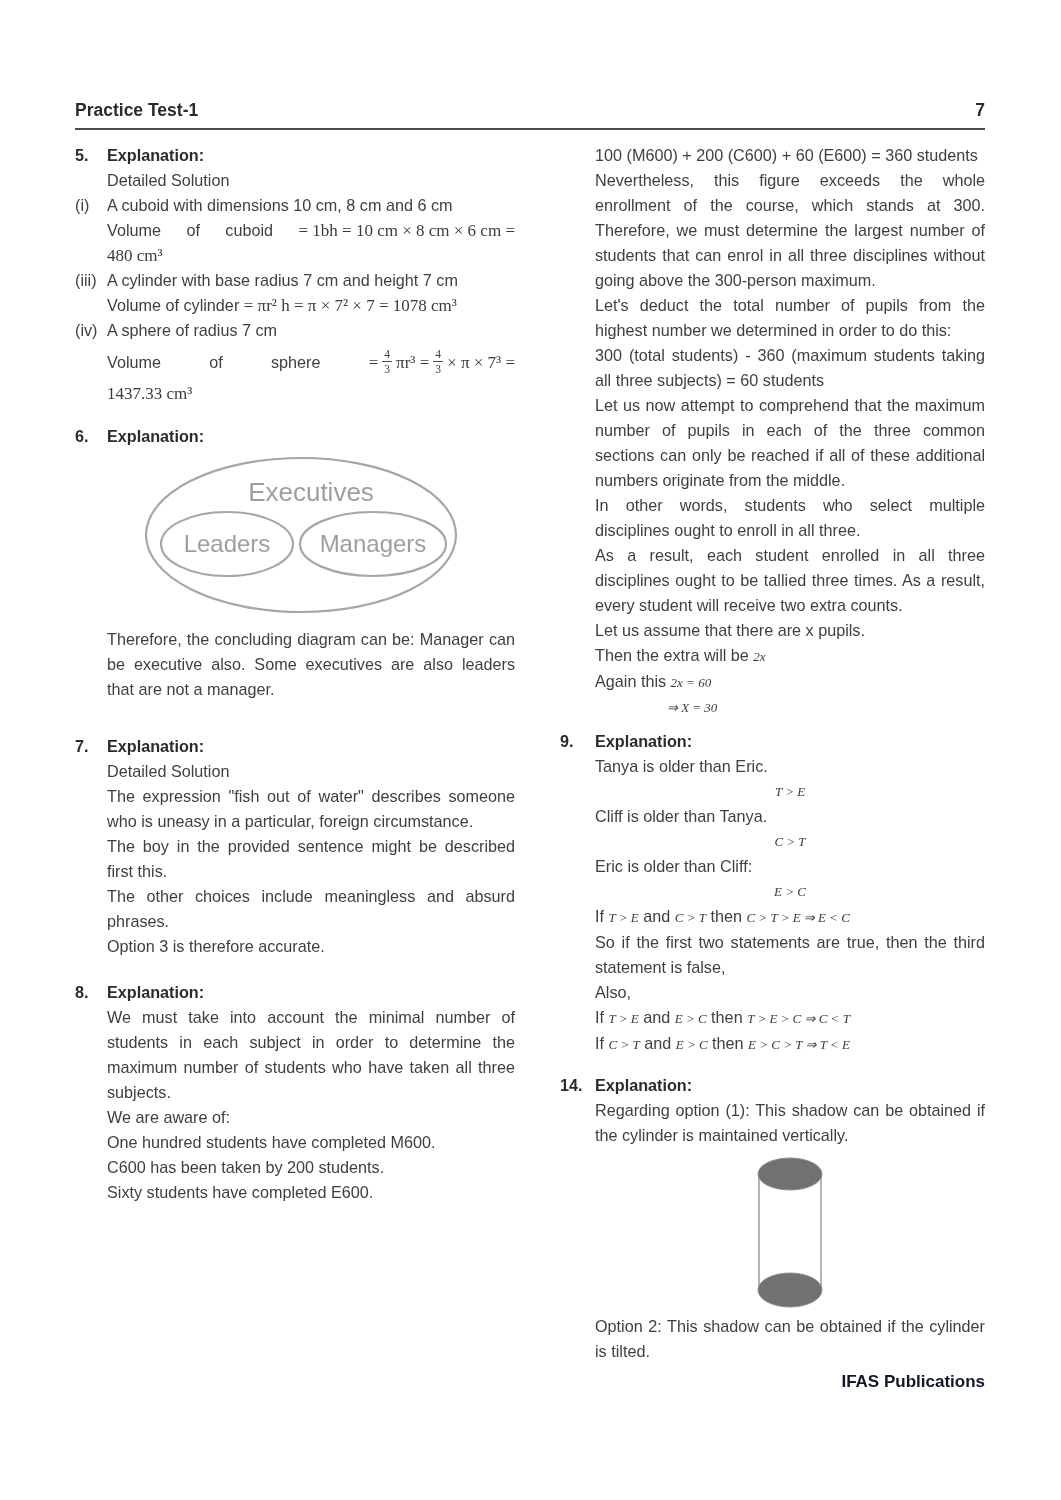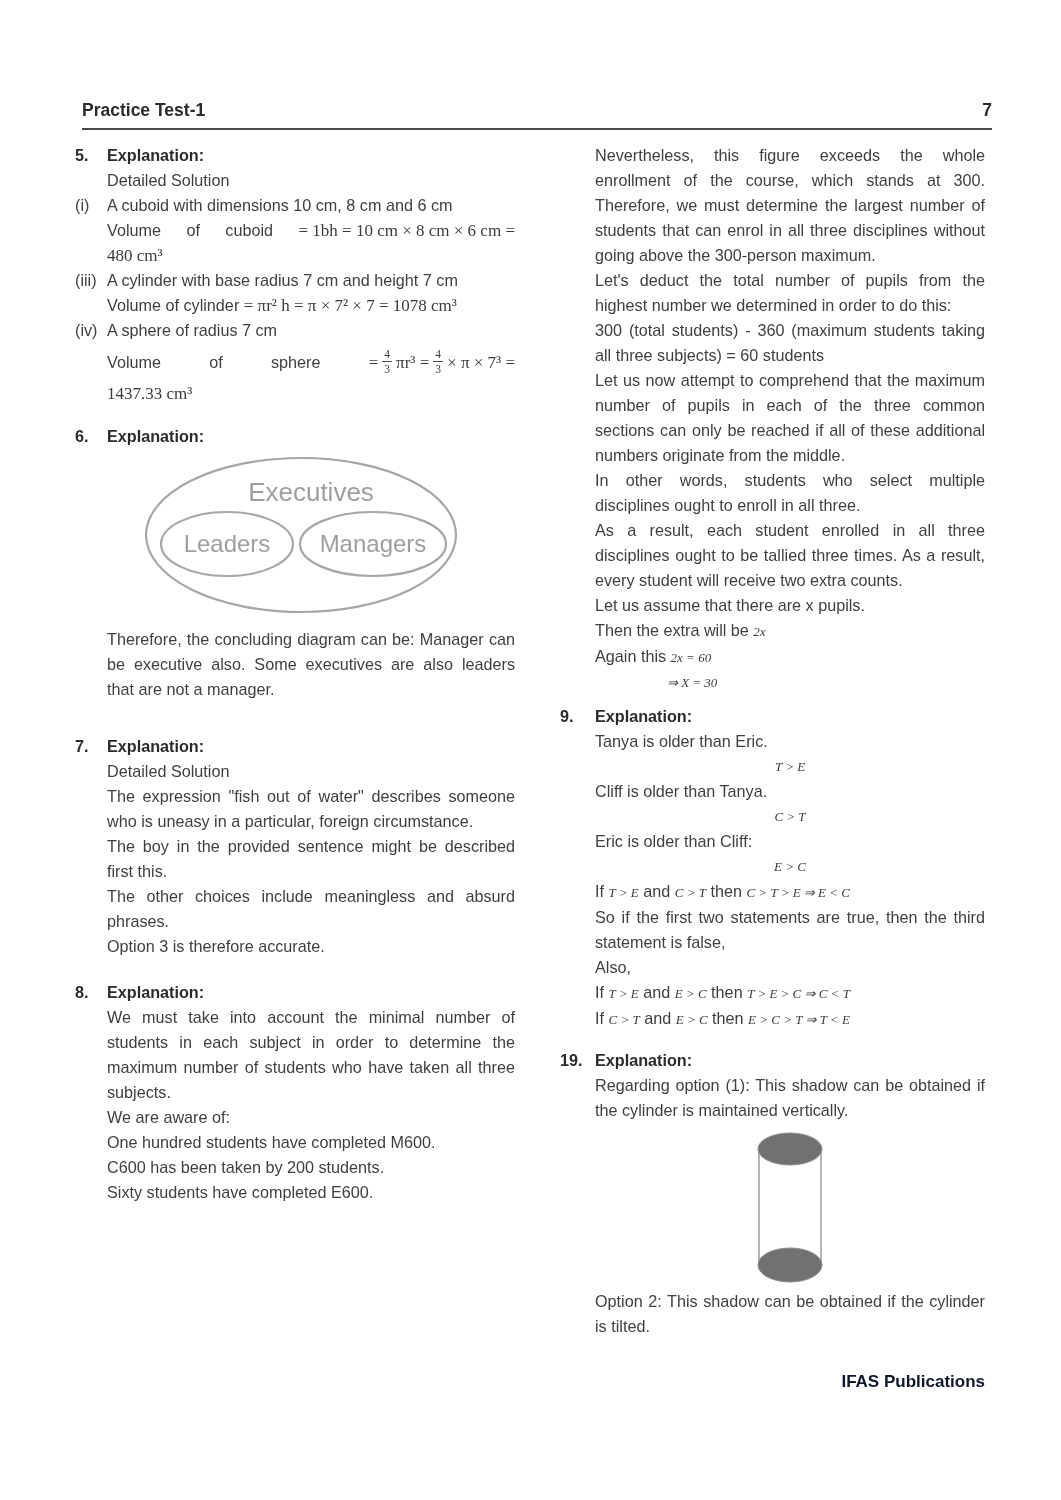--- a/index.html
+++ b/index.html
@@ -5,21 +5,21 @@
   html,body{margin:0;padding:0;}
   body{
     width:1061px;height:1500px;position:relative;background:#ffffff;
     font-family:"Liberation Sans",sans-serif;color:#3f3f3f;
     -webkit-font-smoothing:antialiased;
   }
   .page{position:absolute;inset:0;overflow:hidden;}
 
   
   .hdr{
-    position:absolute;left:82px;top:100px;width:910px;
+    position:absolute;left:75px;top:100px;width:910px;
     display:flex;justify-content:space-between;align-items:baseline;
     border-bottom:2px solid #4b4b4b;padding-bottom:7px;
     font-weight:bold;font-size:17.5px;color:#2b2b2b;
   }
 
   
   .col{position:absolute;top:143px;font-size:16.2px;line-height:25px;}
   .col-left{left:75px;width:440px;}
   .col-right{left:560px;width:425px;}
 
@@ -160,20 +160,21 @@
       <div class="p">We are aware of:</div>
       <div class="p">One hundred students have completed M600.</div>
       <div class="p">C600 has been taken by 200 students.</div>
       <div class="p">Sixty students have completed E600.</div>
     </div>
   </div>
 
   <div class="col col-right">
 
     <div class="sec">
+      <div class="line">100 (M600) + 200 (C600) + 60 (E600) = 360 students</div>
       <div class="p">Nevertheless, this figure exceeds the whole enrollment of the course, which stands at 300. Therefore, we must determine the largest number of students that can enrol in all three disciplines without going above the 300-person maximum.</div>
       <div class="p">Let's deduct the total number of pupils from the highest number we determined in order to do this:</div>
       <div class="p">300 (total students) - 360 (maximum students taking all three subjects) = 60 students</div>
       <div class="p">Let us now attempt to comprehend that the maximum number of pupils in each of the three common sections can only be reached if all of these additional numbers originate from the middle.</div>
       <div class="p">In other words, students who select multiple disciplines ought to enroll in all three.</div>
       <div class="p">As a result, each student enrolled in all three disciplines ought to be tallied three times. As a result, every student will receive two extra counts.</div>
       <div class="p">Let us assume that there are x pupils.</div>
       <div class="line"><span>Then the extra will be </span><span class="math">2x</span></div>
       <div class="line"><span>Again this </span><span class="math">2x = 60</span></div>
       <div class="line findent math">⇒ X = 30</div>
@@ -189,21 +190,21 @@
       <div class="line">Eric is older than Cliff:</div>
       <div class="line center math">E &gt; C</div>
       <div class="line"><span>If </span><span class="math">T &gt; E</span><span> and </span><span class="math">C &gt; T</span><span> then </span><span class="math">C &gt; T &gt; E ⇒ E &lt; C</span></div>
       <div class="p">So if the first two statements are true, then the third statement is false,</div>
       <div class="line">Also,</div>
       <div class="line"><span>If </span><span class="math">T &gt; E</span><span> and </span><span class="math">E &gt; C</span><span> then </span><span class="math">T &gt; E &gt; C ⇒ C &lt; T</span></div>
       <div class="line"><span>If </span><span class="math">C &gt; T</span><span> and </span><span class="math">E &gt; C</span><span> then </span><span class="math">E &gt; C &gt; T ⇒ T &lt; E</span></div>
     </div>
 
     <div class="sec s10">
-      <span class="num">19.</span>
+      <span class="num">14.</span>
       <div class="shead line">Explanation:</div>
       <div class="p">Regarding option (1): This shadow can be obtained if the cylinder is maintained vertically.</div>
 
       <svg class="cyl-svg" width="68" height="152" viewBox="0 0 68 152">
         <line x1="3" y1="18" x2="3" y2="134" stroke="#b5b5b5" stroke-width="2"></line>
         <line x1="65" y1="18" x2="65" y2="134" stroke="#b5b5b5" stroke-width="2"></line>
         <ellipse cx="34" cy="134" rx="32" ry="17" fill="#717171" stroke="#8f8f8f" stroke-width="1"></ellipse>
         <ellipse cx="34" cy="18" rx="32" ry="16" fill="#717171" stroke="#8f8f8f" stroke-width="1"></ellipse>
       </svg>
 

